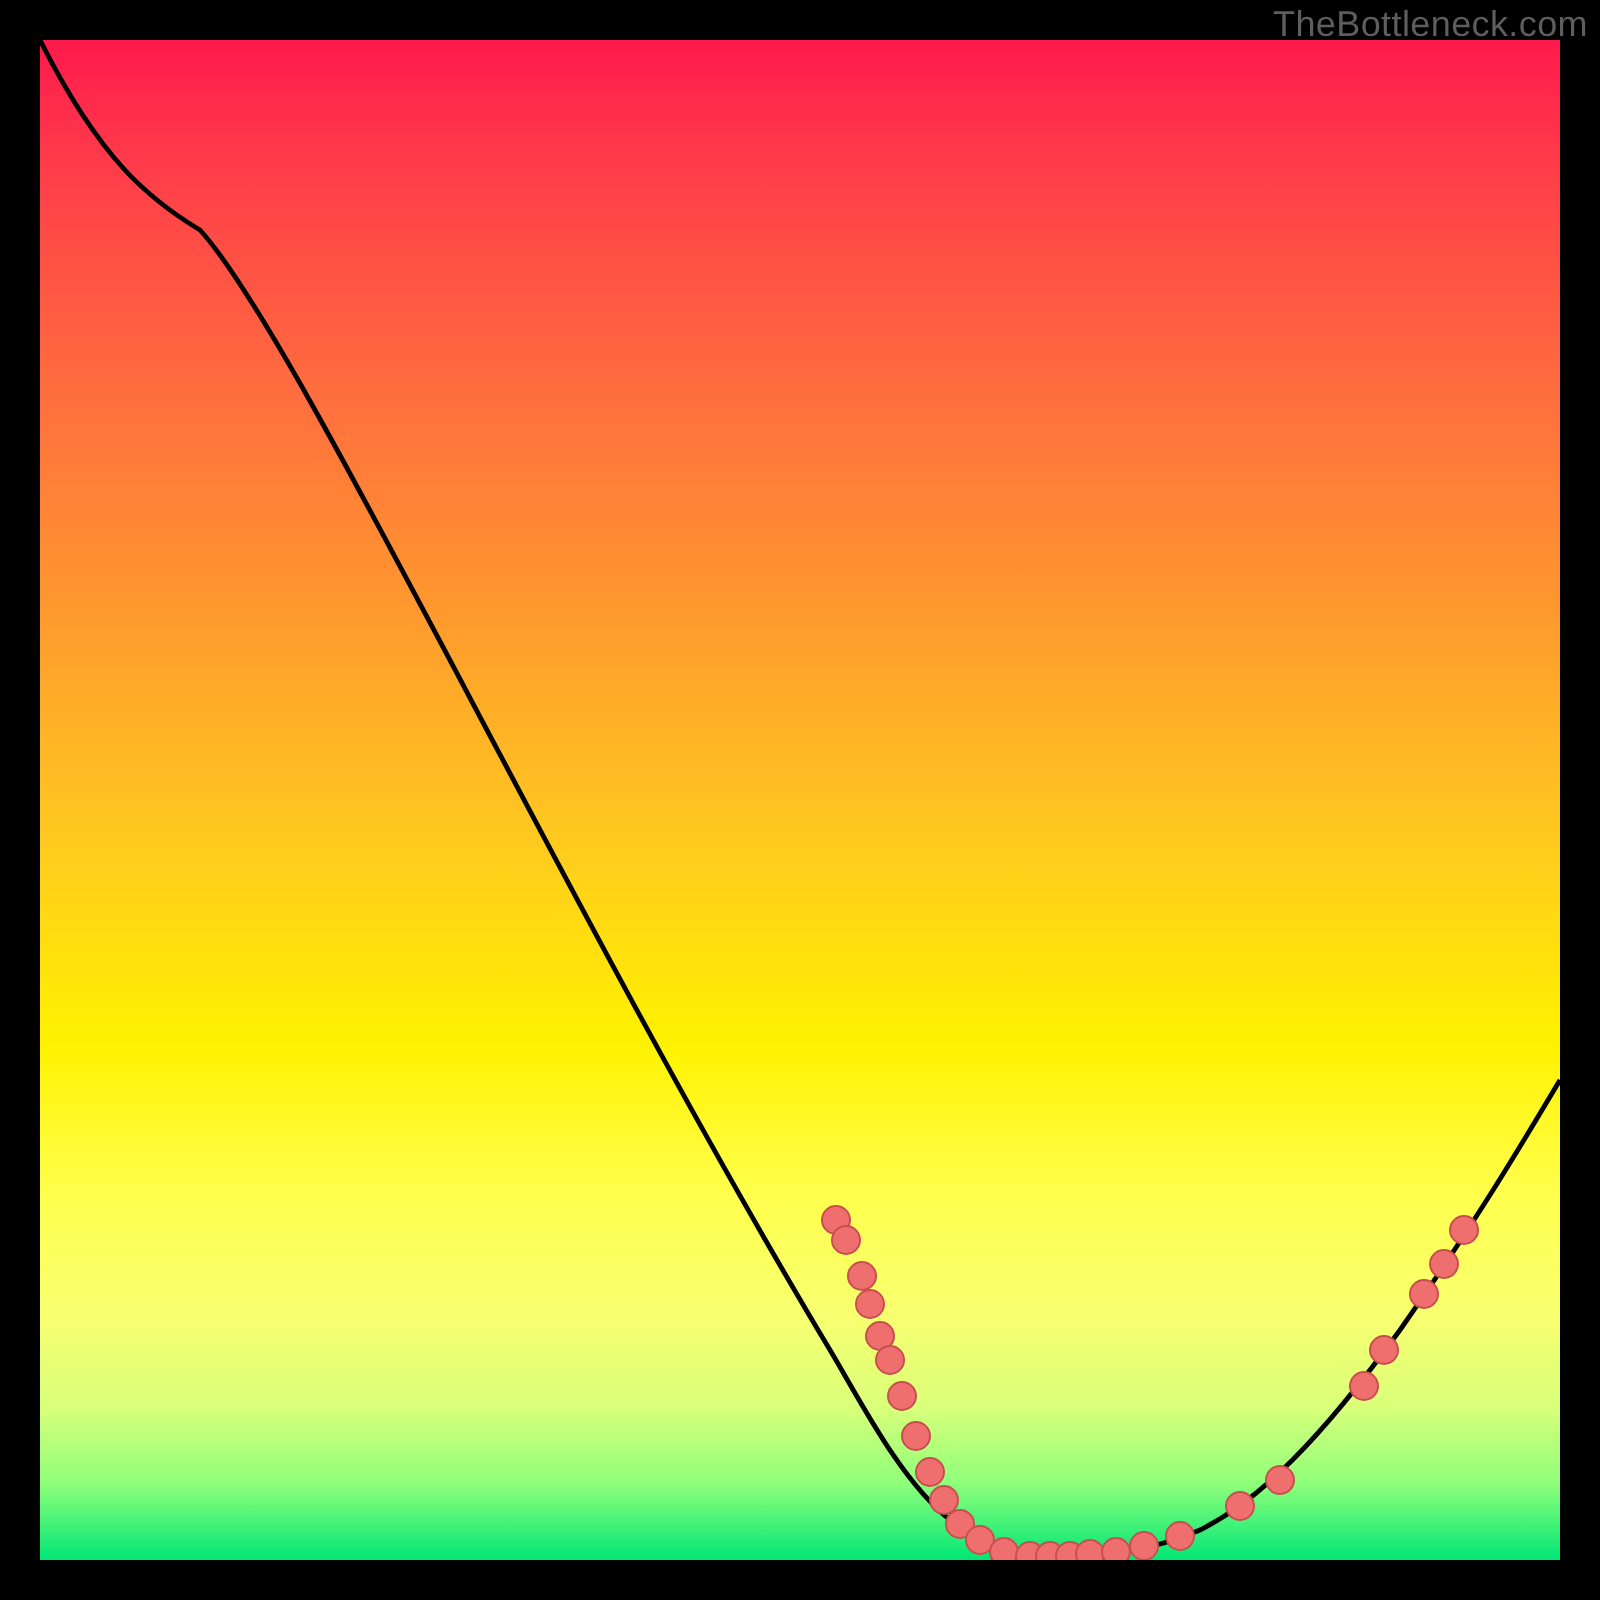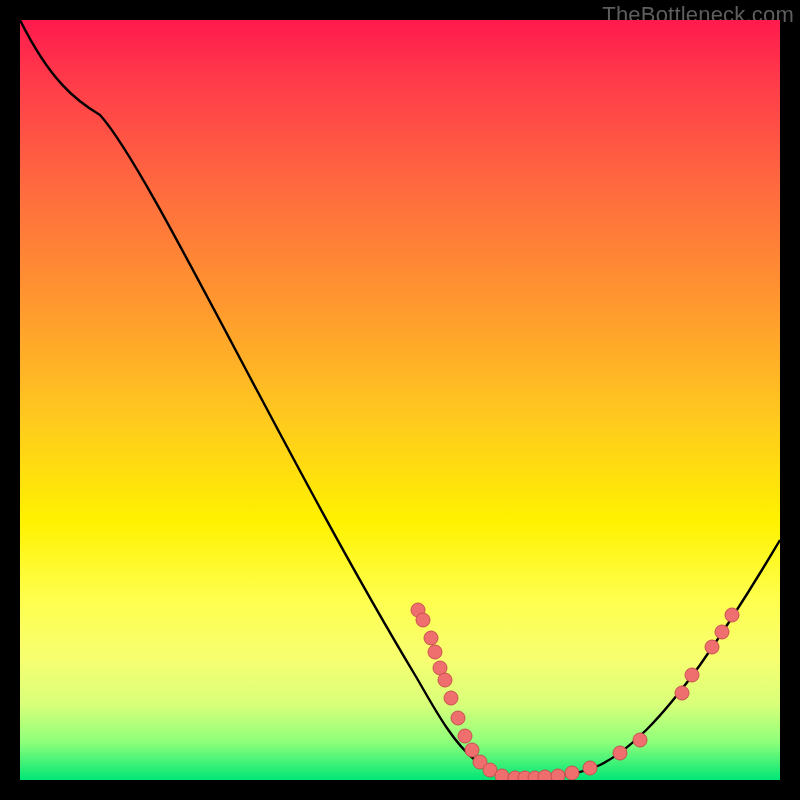--- a/index.html
+++ b/index.html
@@ -45,21 +45,21 @@
     left: 0;
     top: 0;
     width: 760px;
     height: 760px;
   }
   .watermark {
     position: absolute;
     top: 2px;
     right: 6px;
     color: #5e5e5e;
-    font-size: 22px;
+    font-size: 18px;
     font-weight: 500;
     letter-spacing: 0.2px;
     user-select: none;
   }
 </style>
 </head>
 <body>
 
 <div class="watermark">TheBottleneck.com</div>
 

